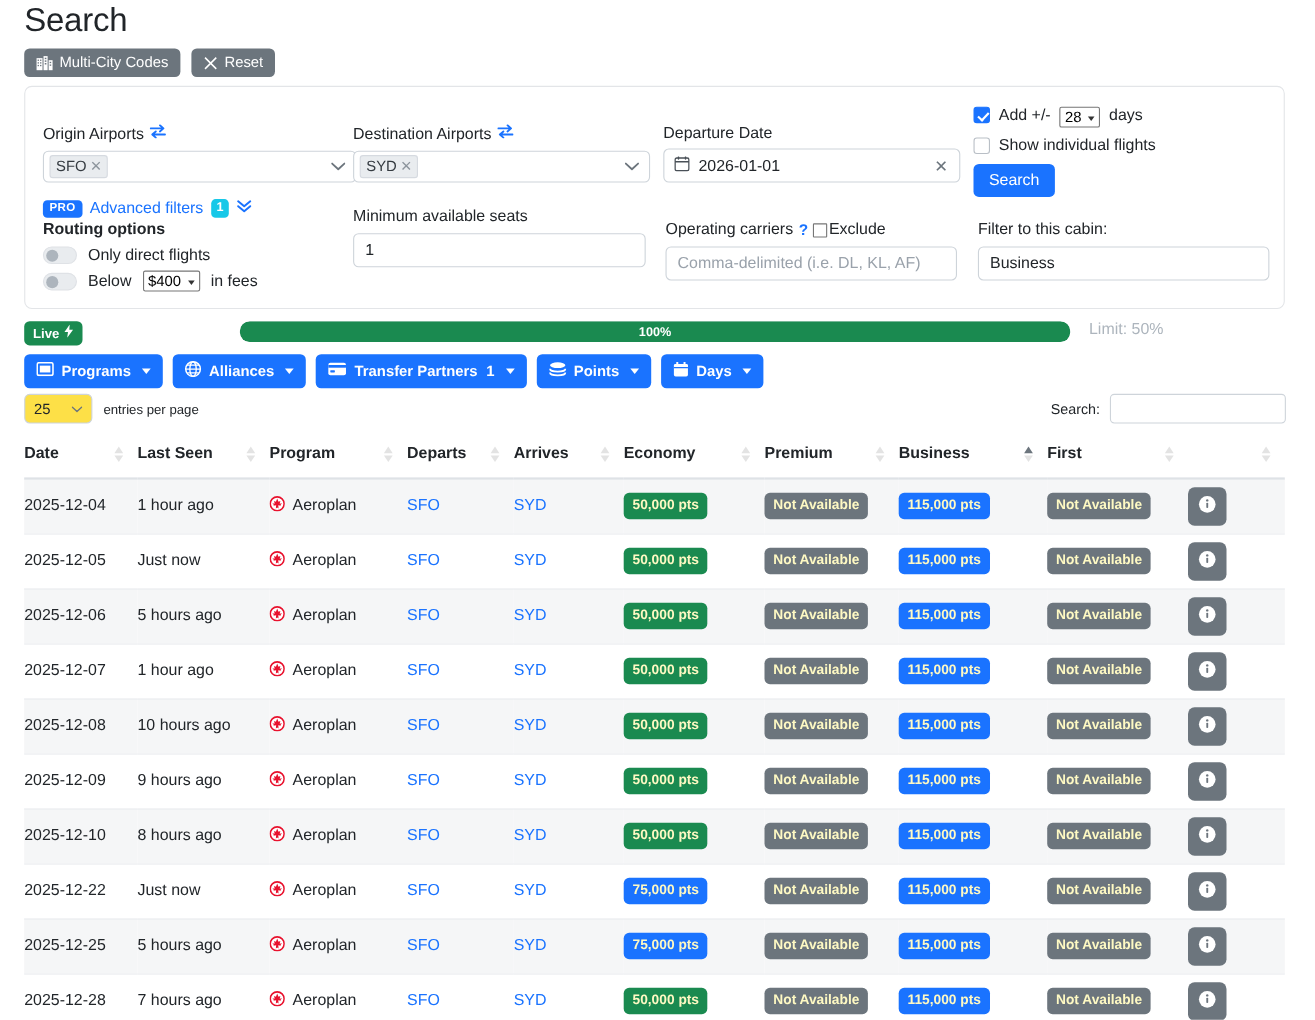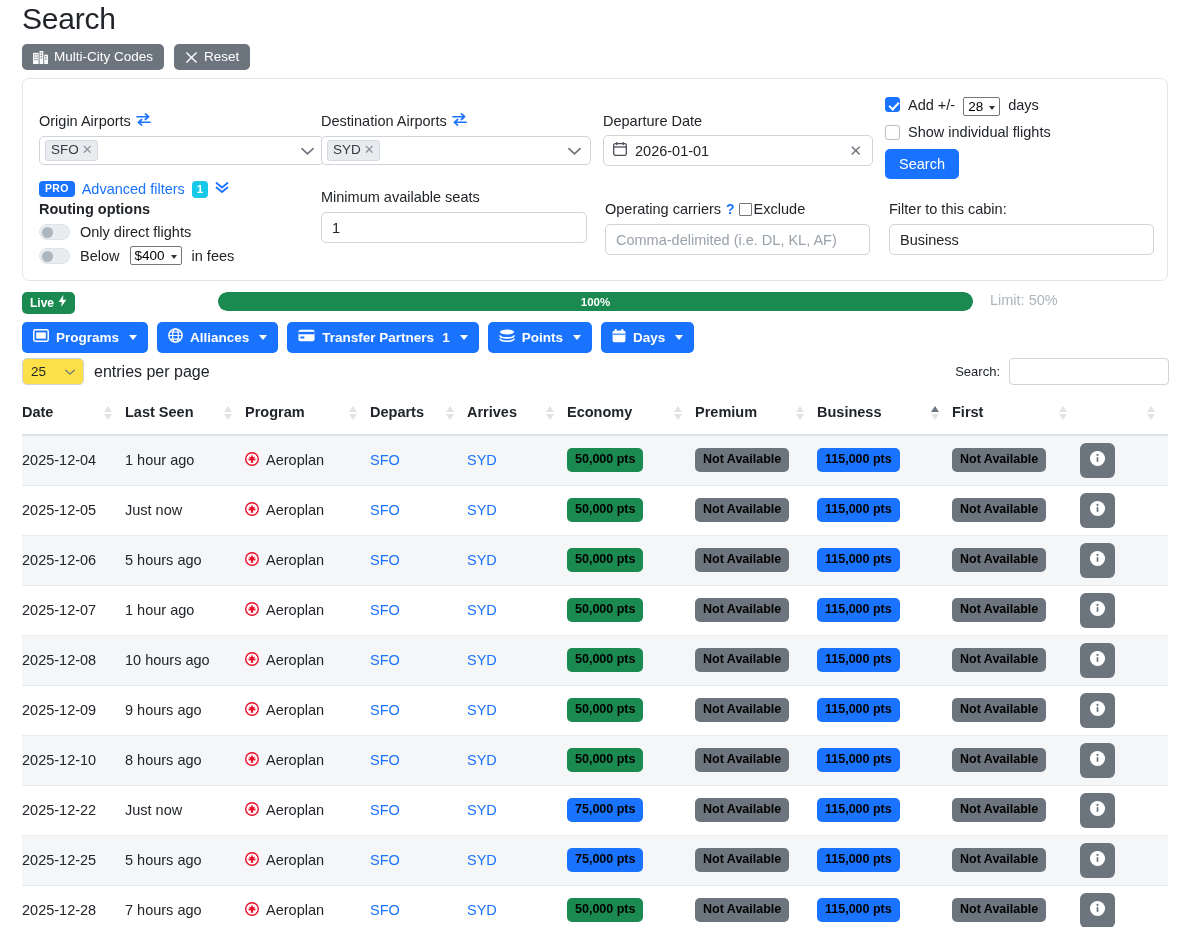--- a/index.html
+++ b/index.html
@@ -140,21 +140,21 @@
     border-top: 5px solid #fff; margin-left: 3px;
   }
 
   
   .entries-wrap { position: absolute; left: 22px; top: 358px; display: flex; align-items: center; gap: 10px; }
   .entries-select {
     border: 1px solid #ced4da; border-radius: 5px; background: #fde047;
     height: 27px; width: 62px; font-size: 13.5px; padding: 0 8px;
     display: flex; align-items: center; justify-content: space-between; color: #212529;
   }
-  .entries-label { font-size: 16px; color: #212529; }
+  .entries-label { font-size: 12px; color: #212529; }
   .tbl-search { position: absolute; right: 26px; top: 358px; display: flex; align-items: center; gap: 9px; }
   .tbl-search span { font-size: 13px; }
   .tbl-search .box { width: 160px; height: 27px; border: 1px solid #ced4da; border-radius: 4px; background: #fff; }
 
   
   table.data { position: absolute; left: 22px; top: 396px; width: 1146px; border-collapse: collapse; }
   table.data thead th {
     text-align: left; font-size: 14.5px; font-weight: bold; color: #212529;
     padding: 8px 0 14px 0; border-bottom: 2px solid #dee2e6; position: relative;
     vertical-align: bottom;
@@ -167,21 +167,21 @@
   .sortbox.active i.dn { border-top-color: #e3e3e3; }
 
   table.data tbody td {
     font-size: 14.5px; padding: 0; height: 50px; border-bottom: 1px solid #e9ecef;
     vertical-align: middle; color: #212529;
   }
   tbody tr.odd td { background: #f5f6f7; }
   .link { color: #1a73ff; }
   .prog-cell { display: flex; align-items: center; gap: 7px; }
   .badge {
-    display: inline-block; border-radius: 5px; color: #000000;
+    display: inline-block; border-radius: 5px; color: #fef9c3;
     font-size: 12.5px; font-weight: bold; padding: 4px 8px 5px; line-height: 15px;
     white-space: nowrap;
   }
   .badge.green { background: #1a8a50; }
   .badge.blue  { background: #1a73ff; }
   .badge.grey  { background: #6c757d; }
   .info-btn {
     width: 35px; height: 35px; border-radius: 6px; background: #6c757d;
     display: flex; align-items: center; justify-content: center; cursor: pointer;
   }

